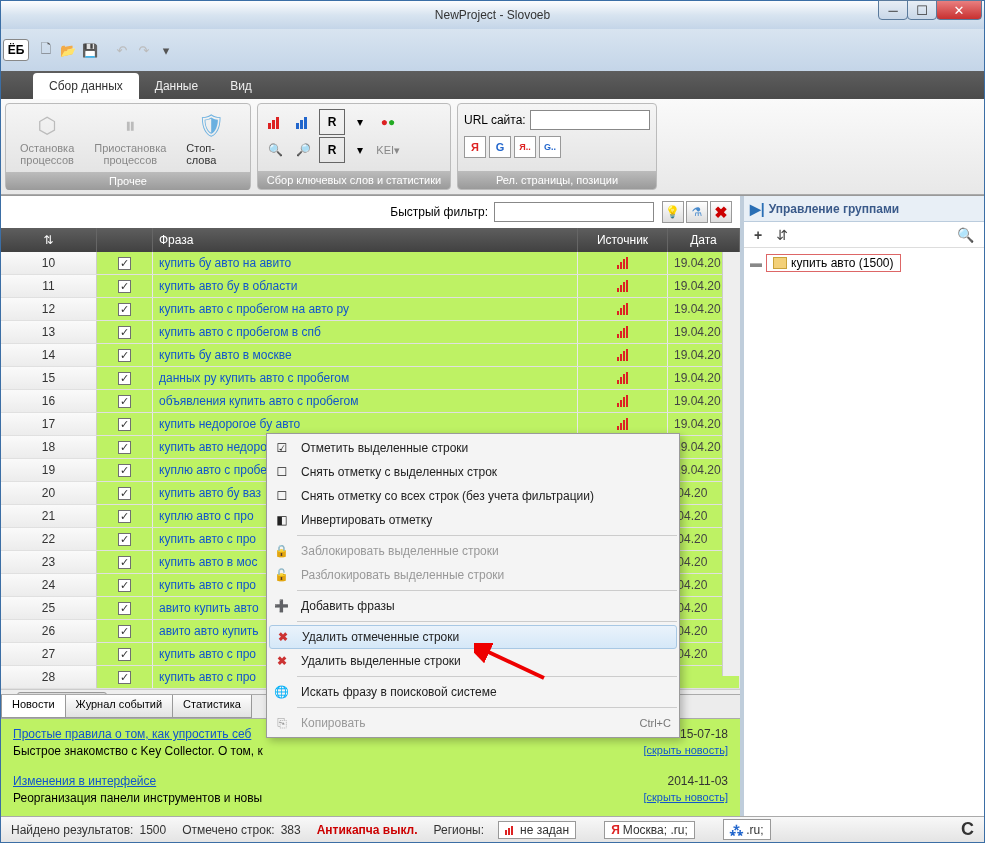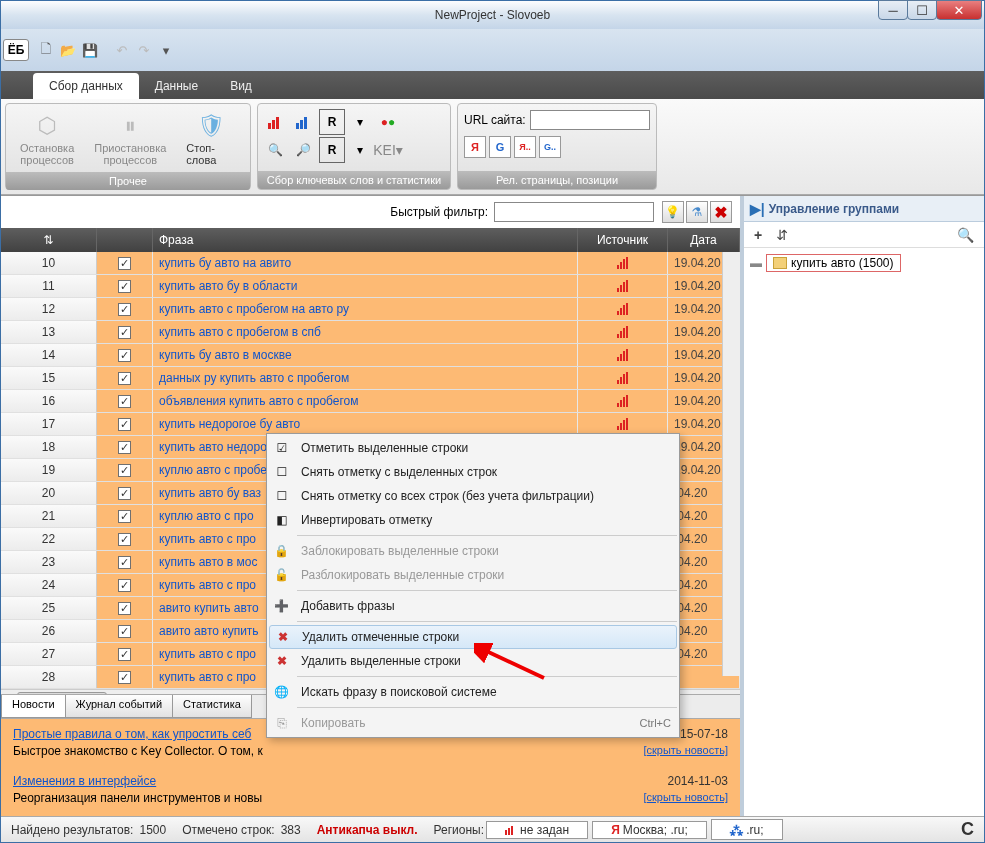--- a/index.html
+++ b/index.html
@@ -22,21 +22,21 @@
 .ribbon-group-body{flex:1;display:flex;padding:4px}
 .ribbon-group-label{height:18px;background:linear-gradient(to bottom,#bcbcbc,#9a9a9a);color:#fff;text-align:center;font-size:11px;line-height:18px;border-radius:0 0 3px 3px}
 .ribbon-btn{display:flex;flex-direction:column;align-items:center;padding:2px 10px;color:#888}
 .ribbon-btn .icon-lg{width:32px;height:32px;display:flex;align-items:center;justify-content:center;font-size:22px}
 .ribbon-btn-sm{width:26px;height:26px;border:1px solid transparent;display:flex;align-items:center;justify-content:center;margin:1px}
 .ribbon-grid{display:flex;flex-direction:column}
 .ribbon-row{display:flex}
 .url-row{display:flex;align-items:center;margin-bottom:6px}
 .url-input{width:120px;height:20px;border:1px solid #888;background:#fff;margin-left:4px;padding:0 4px}
 .se-btn{width:22px;height:22px;border:1px solid #999;background:#fff;margin-right:3px;display:flex;align-items:center;justify-content:center;font-size:11px;font-weight:bold}
-.content{flex:1;display:flex;background:#fdba74;overflow:hidden;border-top:1px solid #999}
+.content{flex:1;display:flex;background:#bef264;overflow:hidden;border-top:1px solid #999}
 .main-area{flex:1;display:flex;flex-direction:column;border-right:4px solid #bfcddb}
 .filter-bar{height:32px;display:flex;align-items:center;justify-content:flex-end;padding:0 8px;background:#fff}
 .filter-input{width:160px;height:20px;border:1px solid #888;margin:0 6px;padding:0 4px}
 .filter-btn{width:22px;height:22px;border:1px solid #999;margin-left:2px;display:flex;align-items:center;justify-content:center;background:linear-gradient(to bottom,#fefefe,#dedede)}
 .filter-btn.x{color:#c00;font-weight:bold;font-size:16px}
 .table-wrap{flex:1;overflow:hidden;position:relative}
 .grid-header{height:24px;background:linear-gradient(to bottom,#5e5e5e,#414141);display:flex;color:#fff;font-size:11px}
 .gh-cell{border-right:1px solid #666;display:flex;align-items:center;padding:0 6px}
 .gh-num{width:96px;justify-content:center}
 .gh-check{width:56px}
@@ -68,21 +68,21 @@
 .btab{padding:3px 10px;border:1px solid #999;background:linear-gradient(to bottom,#fefefe,#e2e2e2);margin-right:-1px;font-size:11px;border-top:none}
 .btab.active{background:#fff}
 .news-area{padding:8px 12px;border-top:1px solid #aaa}
 .news-row{display:flex;justify-content:space-between;margin-bottom:3px}
 .news-link{color:#1155cc;text-decoration:underline}
 .news-date{color:#333;text-align:right;width:120px}
 .news-hide{color:#1155cc;text-decoration:underline;font-size:11px}
 .statusbar{height:26px;background:linear-gradient(to bottom,#f8f8f8,#e4e4e4);border-top:1px solid #aaa;display:flex;align-items:center;padding:0 10px;font-size:11px;color:#333}
 .status-sep{margin:0 8px}
 .status-red{color:#c00;font-weight:bold}
-.status-box{border:1px solid #999;padding:1px 18px;background:#fff;margin:0 2px;display:inline-flex;align-items:center;gap:3px}
+.status-box{border:1px solid #999;padding:1px 6px;background:#fff;margin:0 14px;display:inline-flex;align-items:center;gap:3px}
 .ctx-menu{position:absolute;left:266px;top:433px;width:414px;background:#f4f4f4;border:1px solid #9a9a9a;box-shadow:3px 3px 8px rgba(0,0,0,.25);padding:2px 0;z-index:100}
 .ctx-item{height:24px;display:flex;align-items:center;padding:0 8px 0 4px;font-size:12px;color:#222}
 .ctx-item.disabled{color:#999}
 .ctx-item.hover{background:linear-gradient(to bottom,#eaf3fb,#d5e8f8);border:1px solid #a8c8e4;border-radius:3px;margin:0 2px;padding-left:2px}
 .ctx-icon{width:22px;height:18px;margin-right:8px;display:flex;align-items:center;justify-content:center}
 .ctx-sep{height:1px;background:#ccc;margin:3px 2px 3px 30px}
 .ctx-shortcut{margin-left:auto;color:#777;font-size:11px}
 .arrow{position:absolute;left:474px;top:643px;z-index:101;pointer-events:none}
 svg.mini-bars{width:18px;height:14px}
 .scroll-v{width:18px;background:#eee;border-left:1px solid #ccc;position:absolute;right:0;top:24px;bottom:18px}
@@ -161,21 +161,21 @@
             <div class="ribbon-btn-sm">
                 <span style="color:#d22">●</span>
                 <span style="color:#2a2">●</span>
               </div>
           </div>
           <div class="ribbon-row">
             <div class="ribbon-btn-sm">🔍</div>
             <div class="ribbon-btn-sm">🔎</div>
             <div class="ribbon-btn-sm" style="border:1px solid #666;font-weight:bold">R</div>
             <div class="ribbon-btn-sm">▾</div>
-            <div class="ribbon-btn-sm" style="font-size:14px;color:#888">KEI▾</div>
+            <div class="ribbon-btn-sm" style="font-size:11px;color:#888">KEI▾</div>
           </div>
         </div>
       </div>
       <div class="ribbon-group-label">Сбор ключевых слов и статистики</div>
     </div>
 
     <div class="ribbon-group" style="width:200px">
       <div class="ribbon-group-body" style="flex-direction:column;padding:6px">
         <div class="url-row">
           <span>URL сайта:</span>

